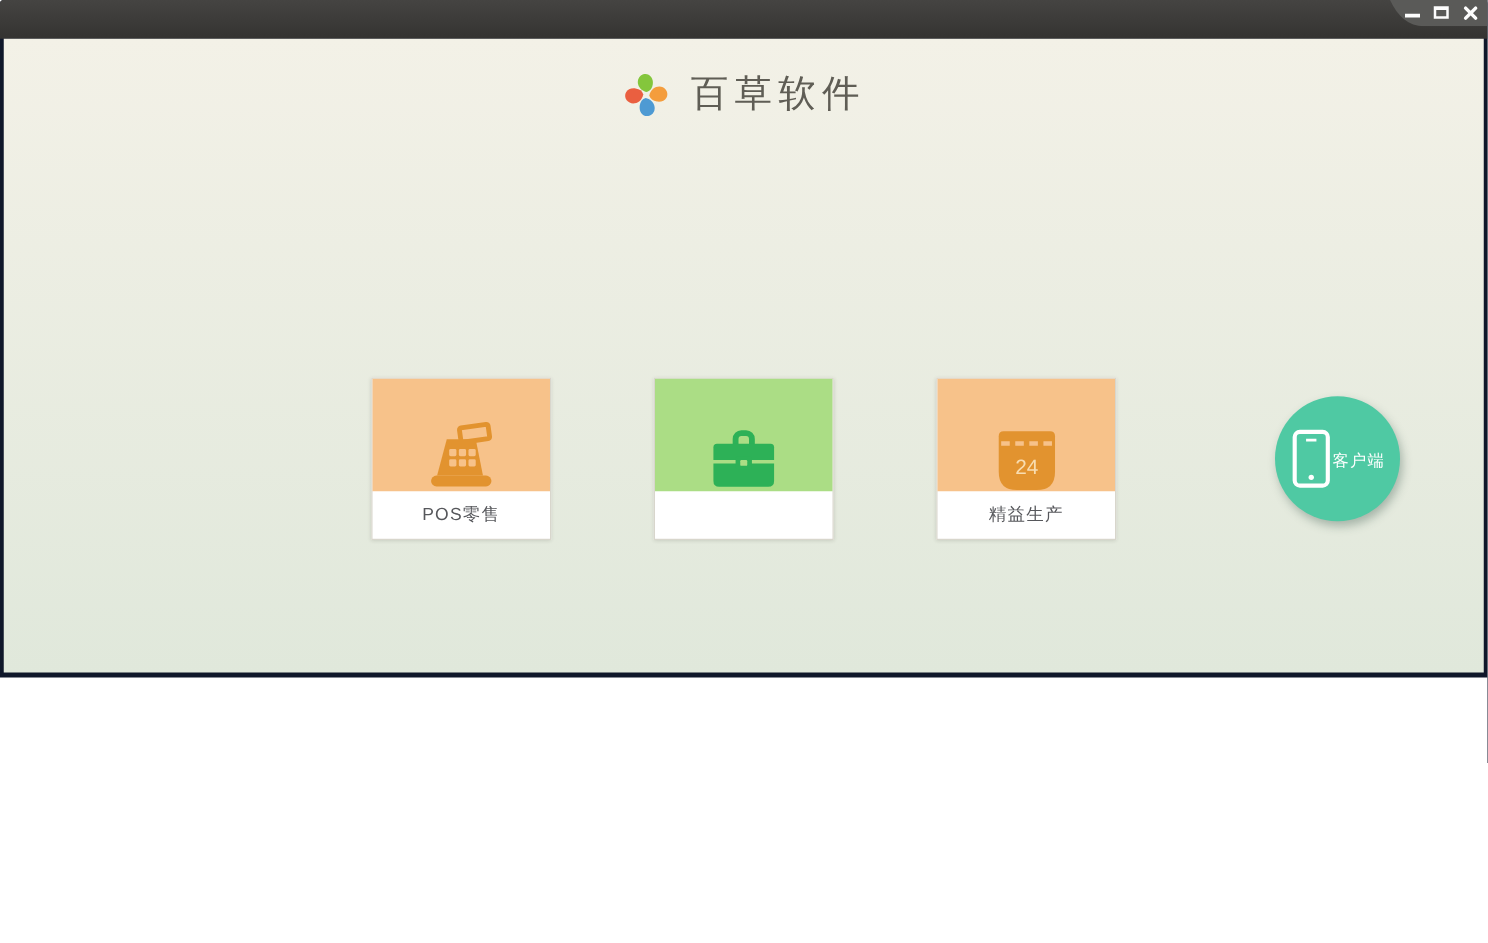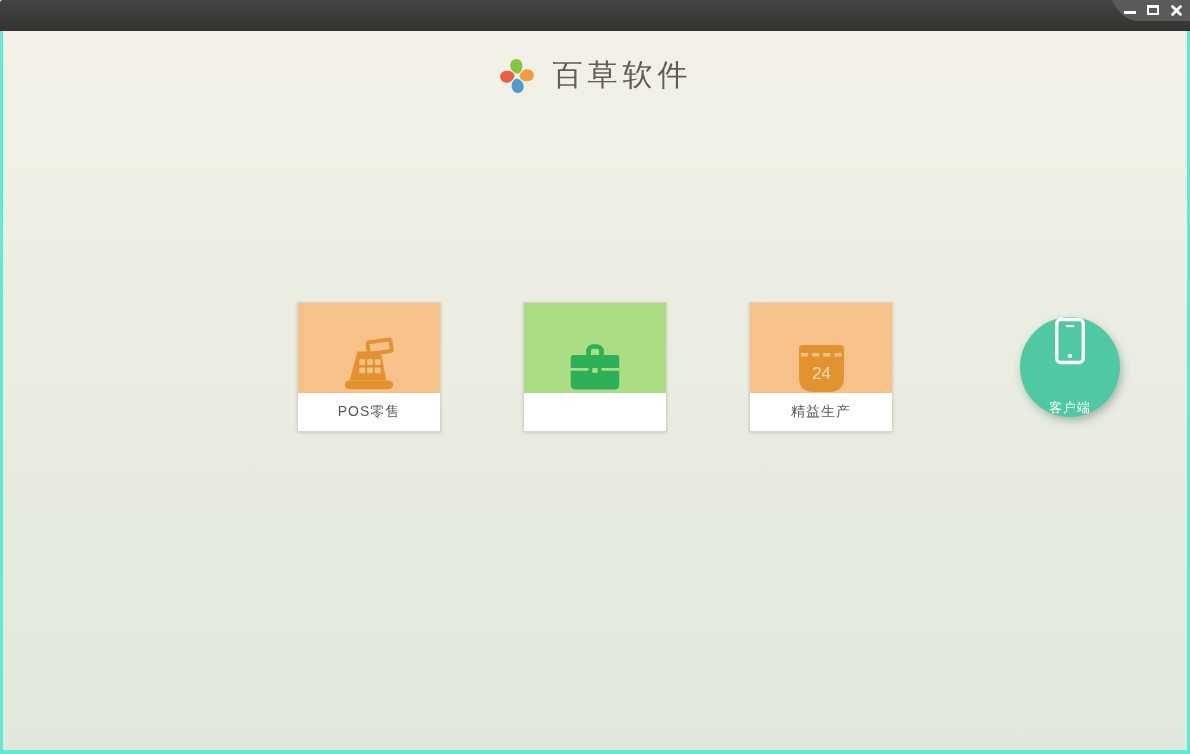--- a/index.html
+++ b/index.html
@@ -1,22 +1,22 @@
 <!DOCTYPE html>
 <html><head>
 <meta charset="utf-8">
 <style>
   * { box-sizing: border-box; margin: 0; padding: 0; }
   html, body { width: 1190px; height: 754px; overflow: hidden; }
   body { font-family: "Liberation Sans", "DejaVu Sans", sans-serif; }
 
   .window {
     position: relative;
-    width: 1190px; height: 754px;
-    background: #5eead4;
+    width: 1190px; height: 542px;
+    background: #0f172a;
     border-radius: 3px 3px 0 0;
   }
 
   
   .titlebar {
     position: absolute; top: 0; left: 0; right: 0;
     height: 31px;
     background: linear-gradient(#454442, #343331);
     border-radius: 3px 3px 0 0;
   }
@@ -80,21 +80,21 @@
     letter-spacing: 1px;
   }
 
   
   .client-circle {
     position: absolute; left: 1017px; top: 286px;
     width: 100px; height: 100px;
     border-radius: 50%;
     background: #4fc9a3;
     box-shadow: 2px 4px 8px rgba(50,80,70,0.35);
-    display: flex; flex-direction: column; align-items: center; justify-content: space-between;
+    display: flex; flex-direction: row; align-items: center; justify-content: center;
     cursor: pointer;
   }
   .client-label {
     margin-top: 3px;
     font-size: 13px;
     color: #ffffff;
     letter-spacing: 1px;
   }
 </style>
 </head>

